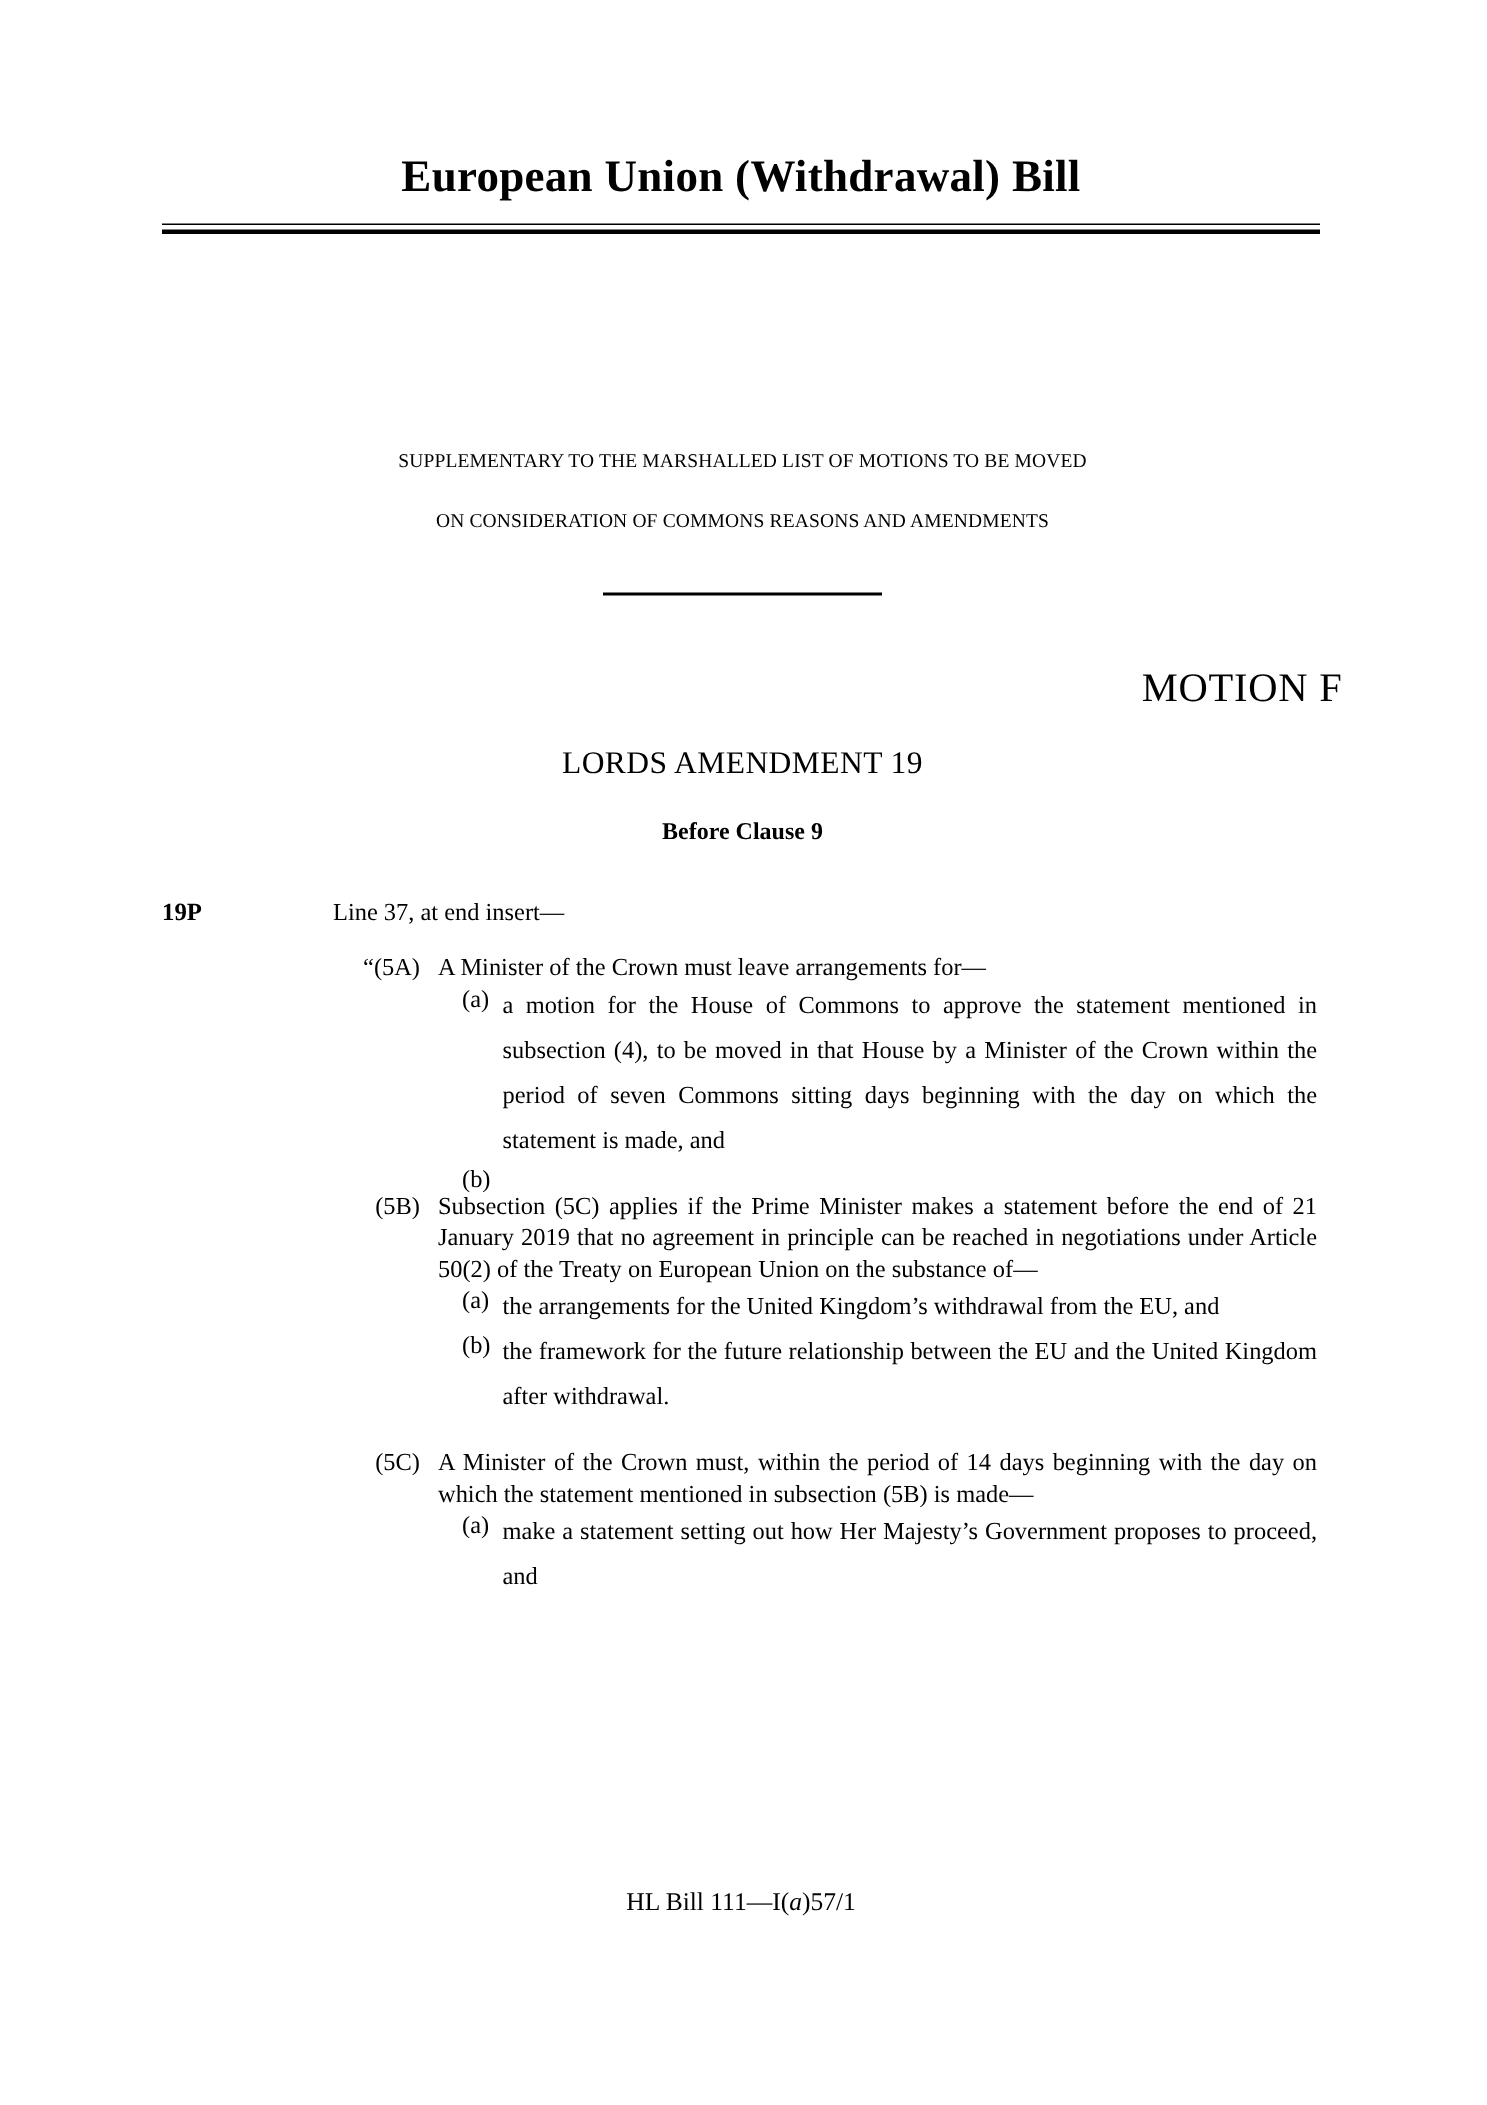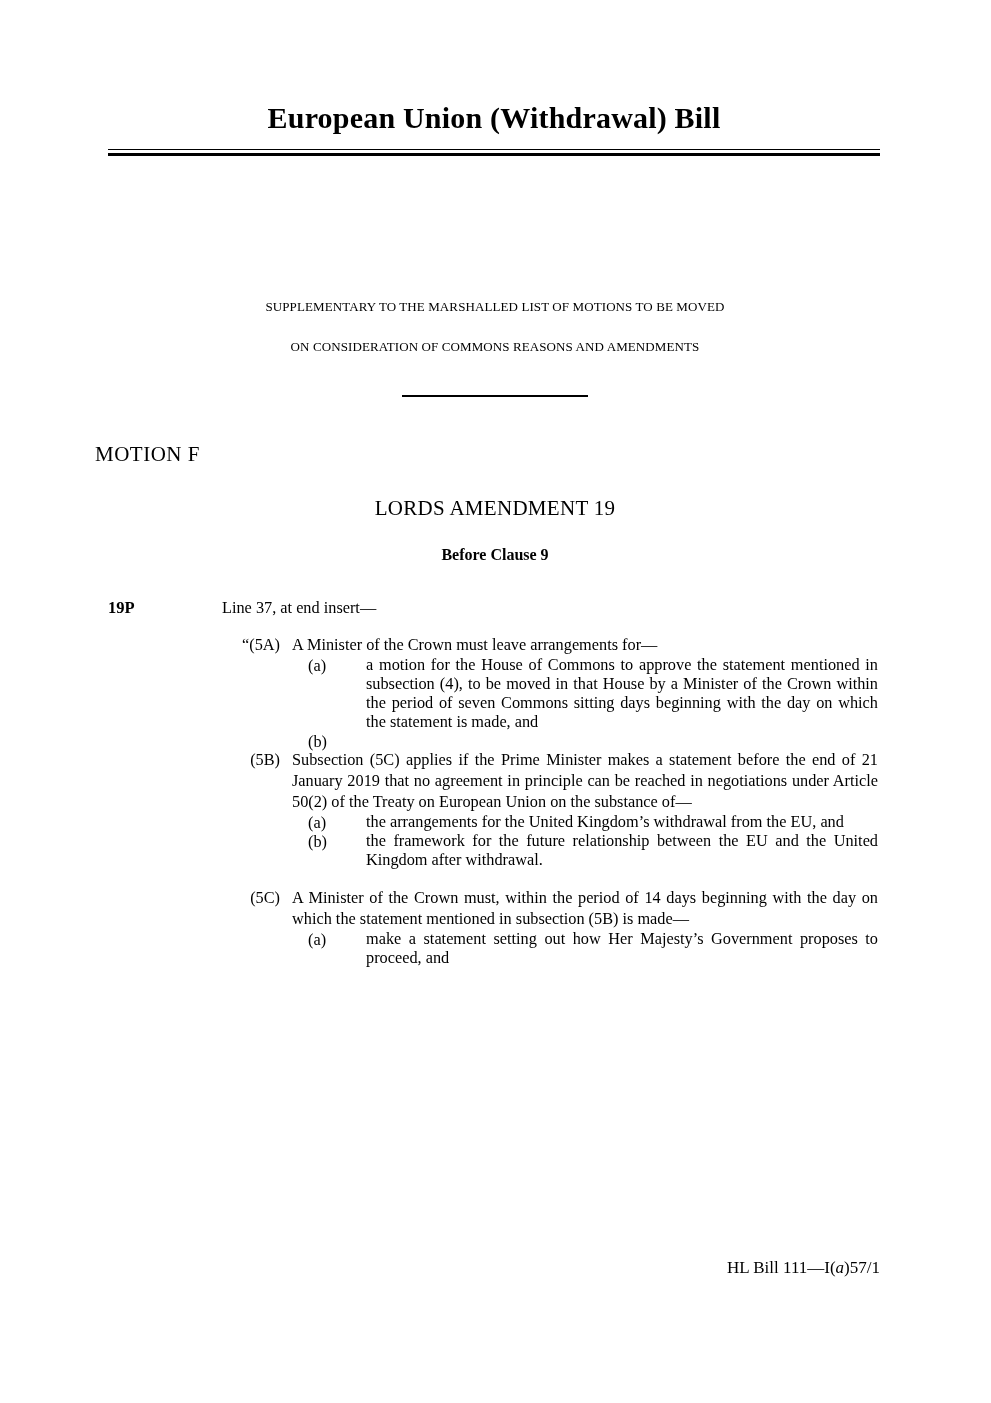--- a/index.html
+++ b/index.html
@@ -77,22 +77,22 @@
     background: #000;
     margin: 28px auto 0 auto;
   }
 
   
   .motion-title {
     position: absolute;
     left: 95px;
     top: 442px;
     width: 800px;
-    text-align: left;
-    font-size: 21px;
+    text-align: right;
+    font-size: 27px;
     line-height: 1.2;
     letter-spacing: 0.5px;
   }
   .lords-amendment {
     position: absolute;
     left: 95px;
     top: 496px;
     width: 800px;
     text-align: center;
     font-size: 21px;
@@ -185,38 +185,38 @@
   }
   .para-label {
     position: absolute;
     left: 16px;
     top: 0;
     width: 32px;
     text-align: left;
     line-height: 21px;
   }
   .para-body {
-    margin-left: 74px;
-    line-height: 19px;
+    margin-left: 43px;
+    line-height: 30px;
     text-align: justify;
     text-justify: inter-word;
   }
   
   .subsec .para {
     margin-left: 70px;
   }
 
   
   .footer {
     position: absolute;
     left: 108px;
     top: 1258px;
     width: 772px;
     display: flex;
-    justify-content: flex-end;
+    justify-content: center;
     align-items: baseline;
     font-size: 17px;
   }
   .footer-left i {
     font-style: italic;
   }
   .footer-right {
     font-size: 17px;
   }
 </style>

